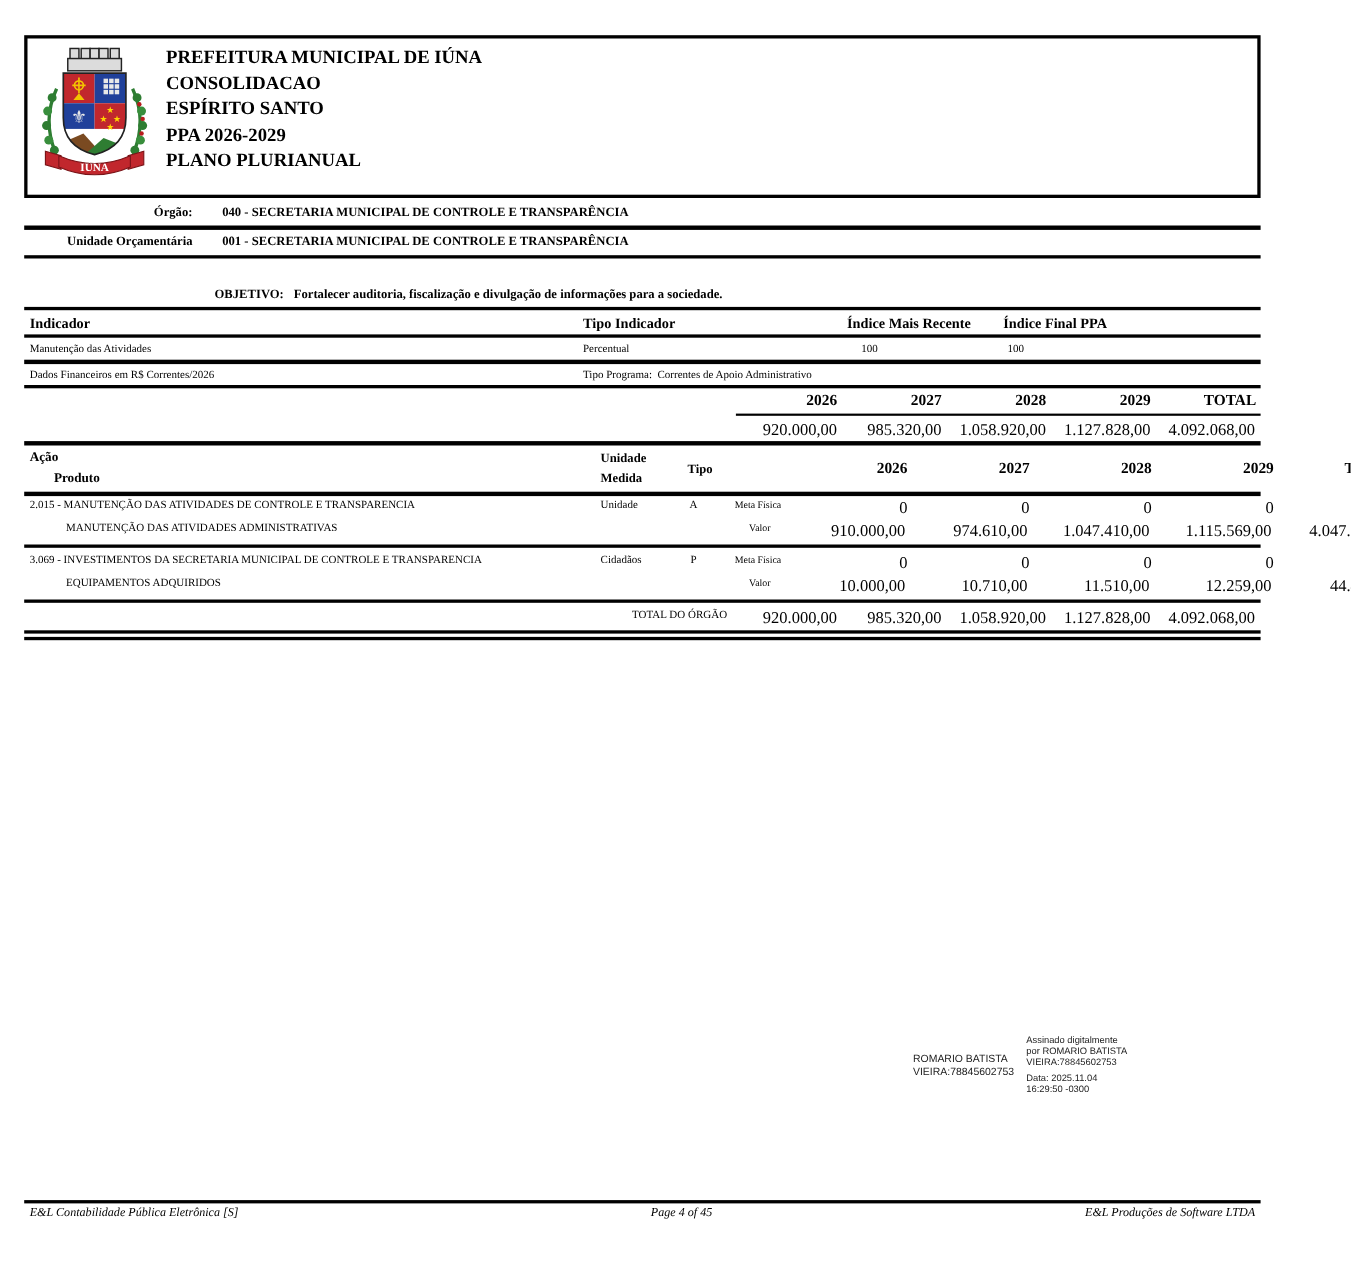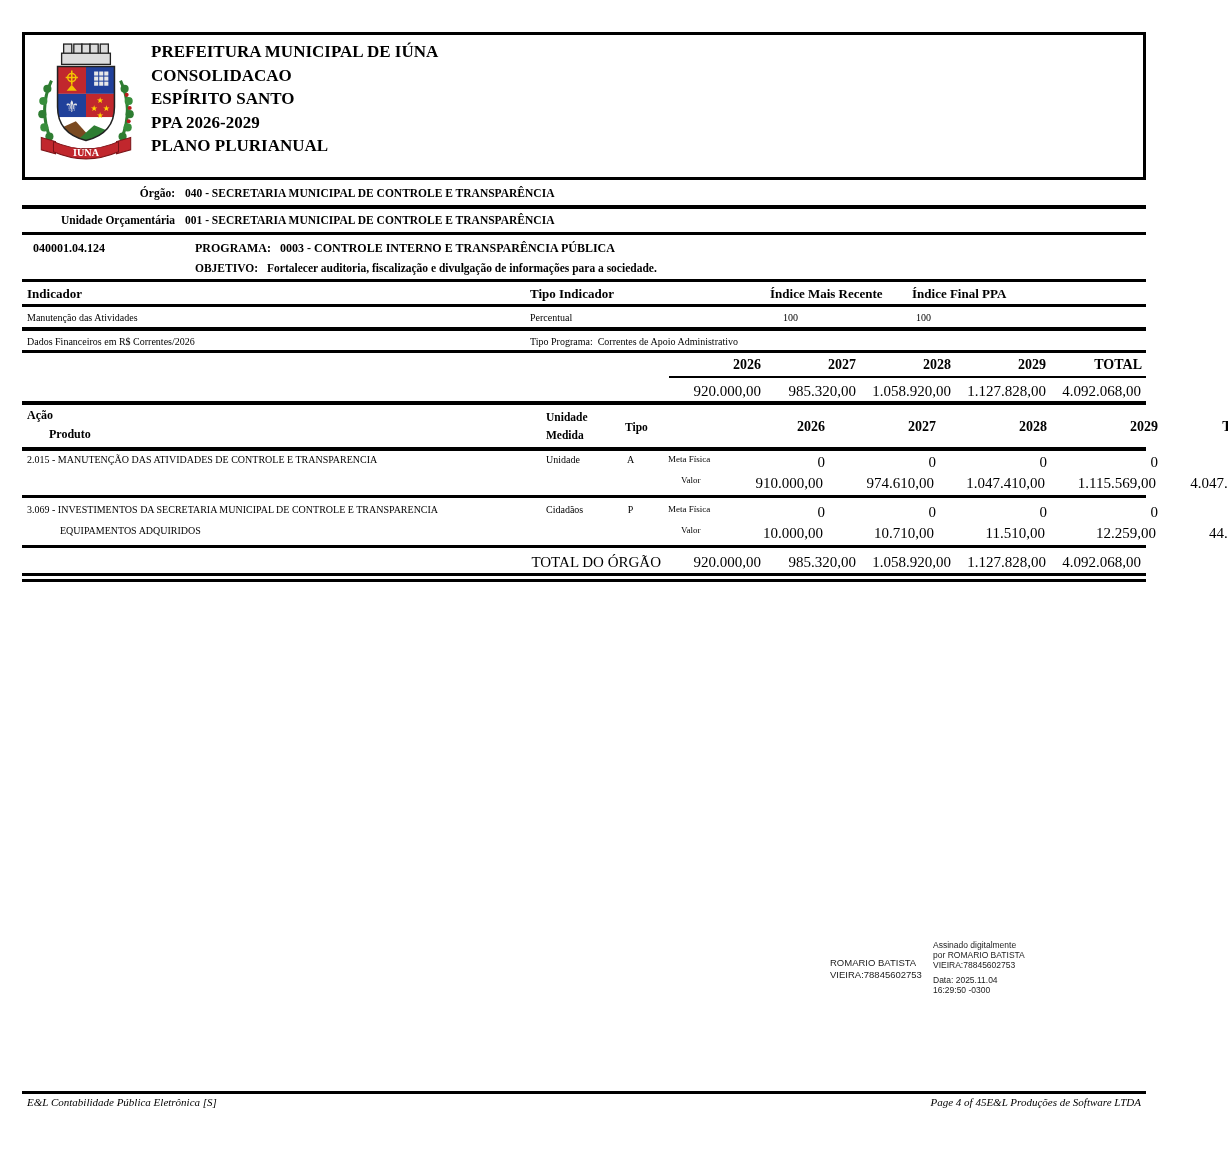--- a/index.html
+++ b/index.html
@@ -17,21 +17,21 @@
   .header-box {
     left:22px; top:32px; width:1124px; height:148px;
     border:3px solid #000; display:flex; align-items:flex-start;
   }
   .logo-wrap { padding:5px 0 0 10px; }
   .header-lines { padding:5px 0 0 14px; font-weight:bold; font-size:17px; line-height:23.6px; white-space:nowrap; }
 
   
   .lv-row { left:22px; width:1124px; display:flex; font-weight:bold; font-size:11.5px; }
   .lv-label { width:153px; text-align:right; }
-  .lv-value { margin-left:10px; }
+  .lv-value { margin-left:27px; }
 
   .prog-row { left:22px; width:1124px; display:flex; font-weight:bold; font-size:12px; }
   .prog-code { width:173px; padding-left:11px; }
   .prog-label { margin-right:9px; }
 
   
   .grid-ind  { left:22px; width:1124px; display:grid; grid-template-columns:508px 240px 142px 234px; }
   .grid-num  { left:22px; width:1124px; display:grid; grid-template-columns:647px 95px 95px 95px 95px 97px; }
   .grid-acao { left:22px; width:1124px; display:grid; grid-template-columns:508px 53px 31px 55px 95px 95px 95px 95px 97px;gap:16px; }
 
@@ -56,29 +56,29 @@
   .tipo-label { font-weight:bold; font-size:11.5px; display:flex; align-items:center; padding-left:10px; }
   .yr-span { display:flex; align-items:center; justify-content:flex-end; }
 
   .acao-row { font-size:10px; }
   .acao-row .c1-l1 { padding-left:5px; white-space:nowrap; }
   .acao-row .c1-l2 { padding-left:38px; white-space:nowrap; }
   .meta-label { padding-left:6px; white-space:nowrap; }
   .valor-label { padding-left:19px; }
   .row2cells { display:grid; grid-template-rows:21px 21px; }
 
-  .total-label { text-align:right; padding-right:8px; font-size:15px; }
+  .total-label { text-align:right; padding-right:8px; font-size:10px; }
 
   .sig-name { left:830px; top:957px; font-family:"Liberation Sans","DejaVu Sans",sans-serif; font-size:9.5px; line-height:11.5px; color:#222; }
   .sig-digital { left:933px; top:940px; font-family:"Liberation Sans","DejaVu Sans",sans-serif; font-size:8.5px; line-height:10px; color:#222; }
   .sig-gap { height:5px; }
 
   .footer-row { left:22px; top:1096px; width:1124px; display:flex; font-style:italic; font-size:11px; }
   .footer-left { padding-left:5px; }
-  .footer-center { flex:1; text-align:right;margin-left:36px; }
+  .footer-center { flex:1; text-align:center;margin-left:36px; }
   .footer-right { padding-right:5px; }
 </style>
 </head>
 <body>
 
 <div class="page">
 
   <div class="abs header-box">
     <div class="logo-wrap">
       <svg width="102" height="126" viewBox="0 0 100 124">
@@ -168,25 +168,20 @@
     <div class="lv-label">Órgão:</div>
     <div class="lv-value">040 - SECRETARIA MUNICIPAL DE CONTROLE E TRANSPARÊNCIA</div>
   </div>
   <div class="rule h4" style="top:205px;"></div>
   <div class="abs lv-row" style="top:214px;">
     <div class="lv-label">Unidade Orçamentária</div>
     <div class="lv-value">001 - SECRETARIA MUNICIPAL DE CONTROLE E TRANSPARÊNCIA</div>
   </div>
   <div class="rule h3" style="top:232px;"></div>
 
-  <div class="abs prog-row" style="top:241px;">
-    <div class="prog-code">040001.04.124</div>
-    <div class="prog-label">PROGRAMA:</div>
-    <div>0003 - CONTROLE INTERNO E TRANSPARÊNCIA PÚBLICA</div>
-  </div>
   <div class="abs prog-row" style="top:262px; font-size:11.5px;">
     <div class="prog-code"></div>
     <div class="prog-label">OBJETIVO:</div>
     <div>Fortalecer auditoria, fiscalização e divulgação de informações para a sociedade.</div>
   </div>
   <div class="rule h3" style="top:279px;"></div>
 
   <div class="abs grid-ind ind-head" style="top:286px;">
     <div class="padl5">Indicador</div>
     <div>Tipo Indicador</div>
@@ -245,20 +240,21 @@
     <div class="yr yr-span">2027</div>
     <div class="yr yr-span">2028</div>
     <div class="yr yr-span">2029</div>
     <div class="yr yr-span">TOTAL</div>
   </div>
   <div class="rule h4" style="top:447px;"></div>
 
   <div class="abs grid-acao acao-row" style="top:454px;">
     <div class="row2cells">
       <div class="c1-l1">2.015 - MANUTENÇÃO DAS ATIVIDADES DE CONTROLE E TRANSPARENCIA</div>
+      <div class="c1-l2">MANUTENÇÃO DAS ATIVIDADES ADMINISTRATIVAS</div>
     </div>
     <div>Unidade</div>
     <div style="text-align:center;">A</div>
     <div class="row2cells tiny">
       <div class="meta-label">Meta Física</div>
       <div class="valor-label">Valor</div>
     </div>
     <div class="row2cells">
       <div class="num">0</div>
       <div class="num">910.000,00</div>

